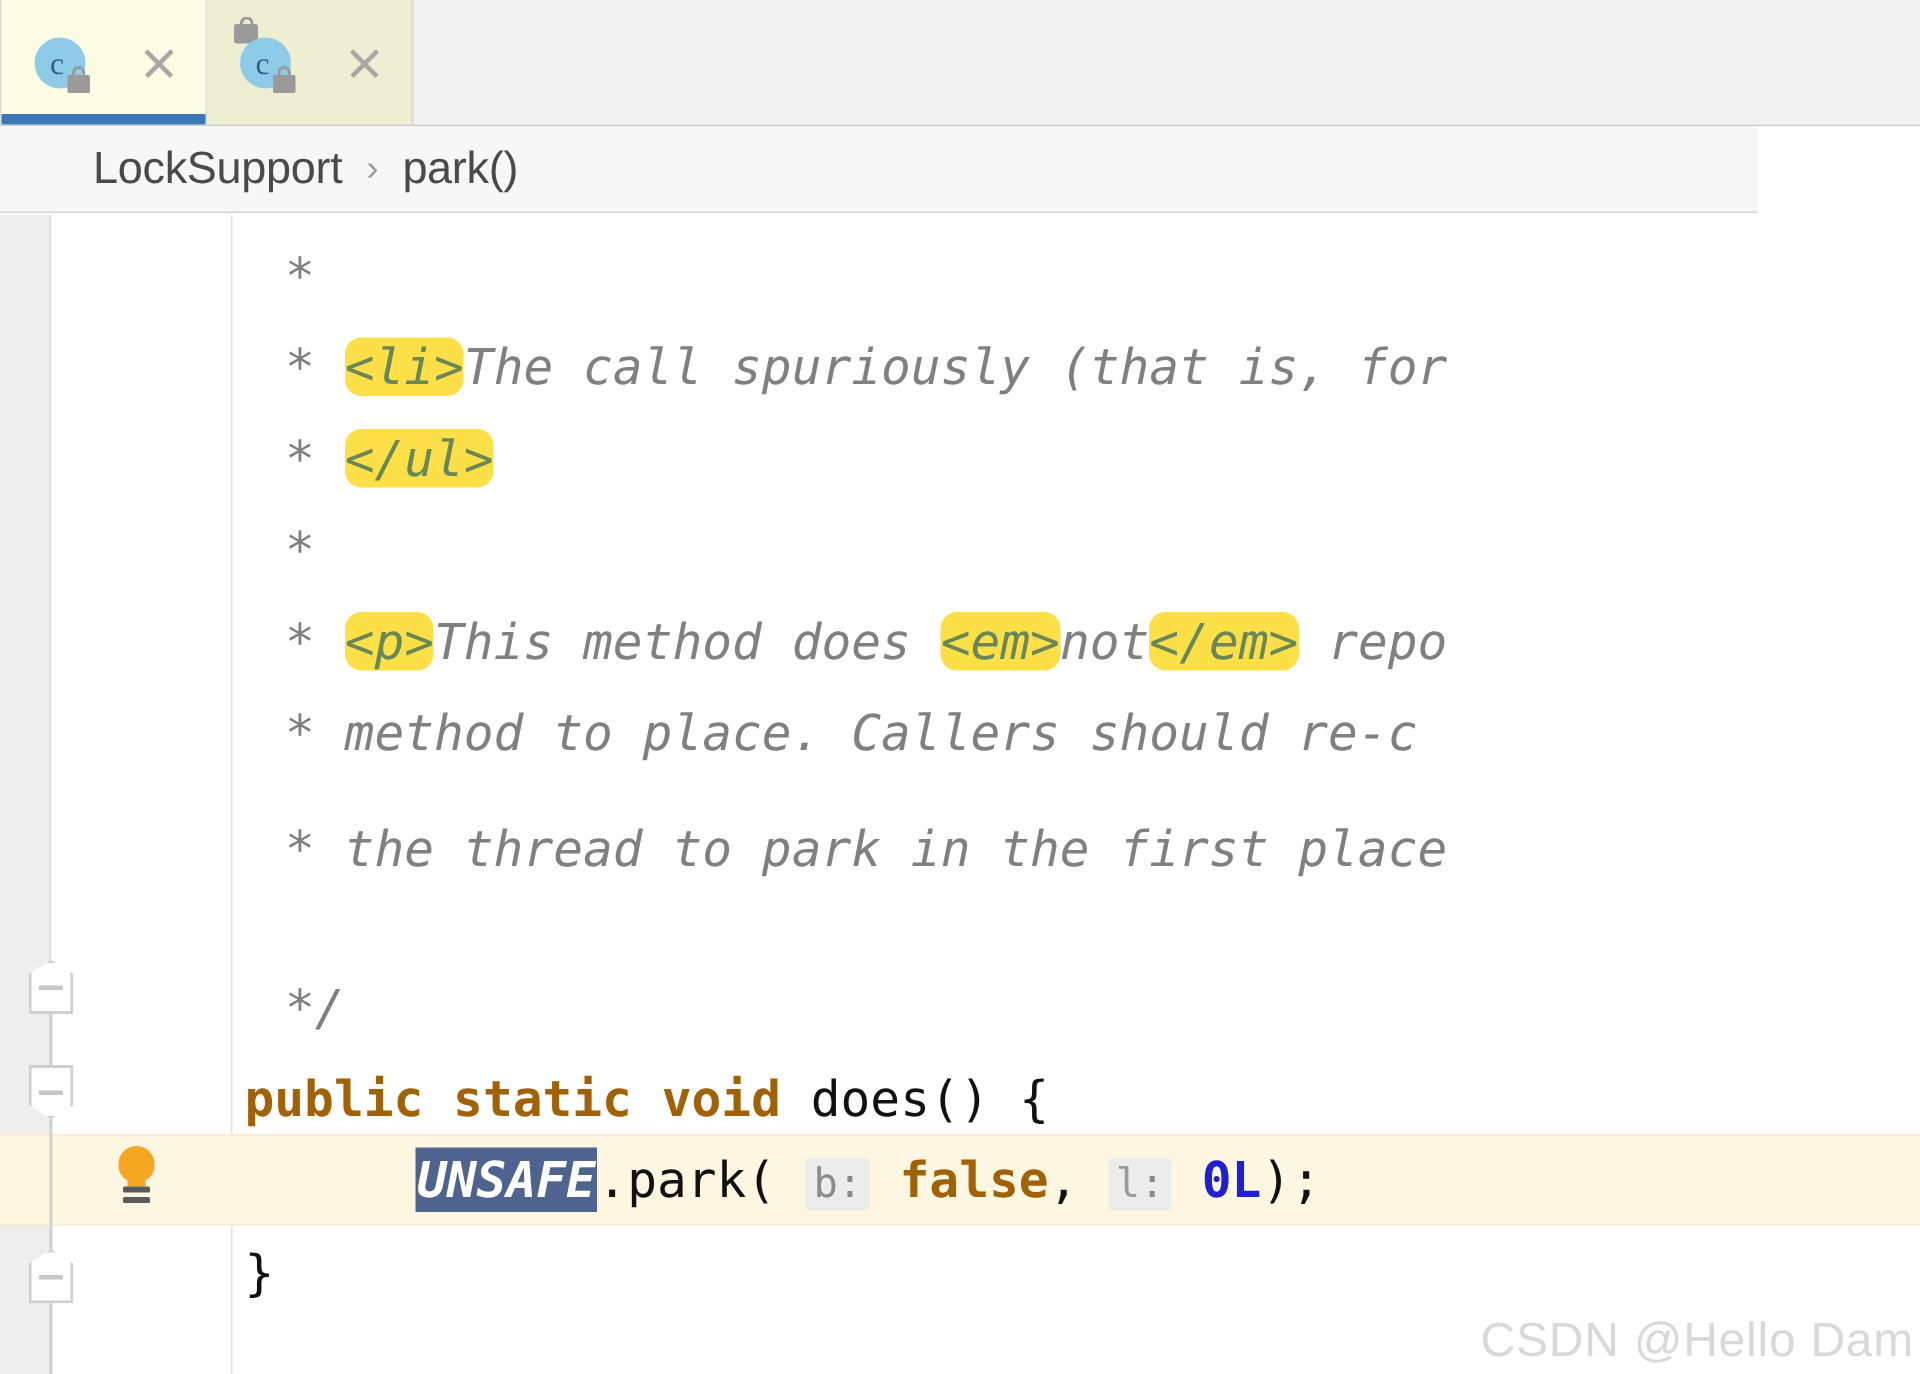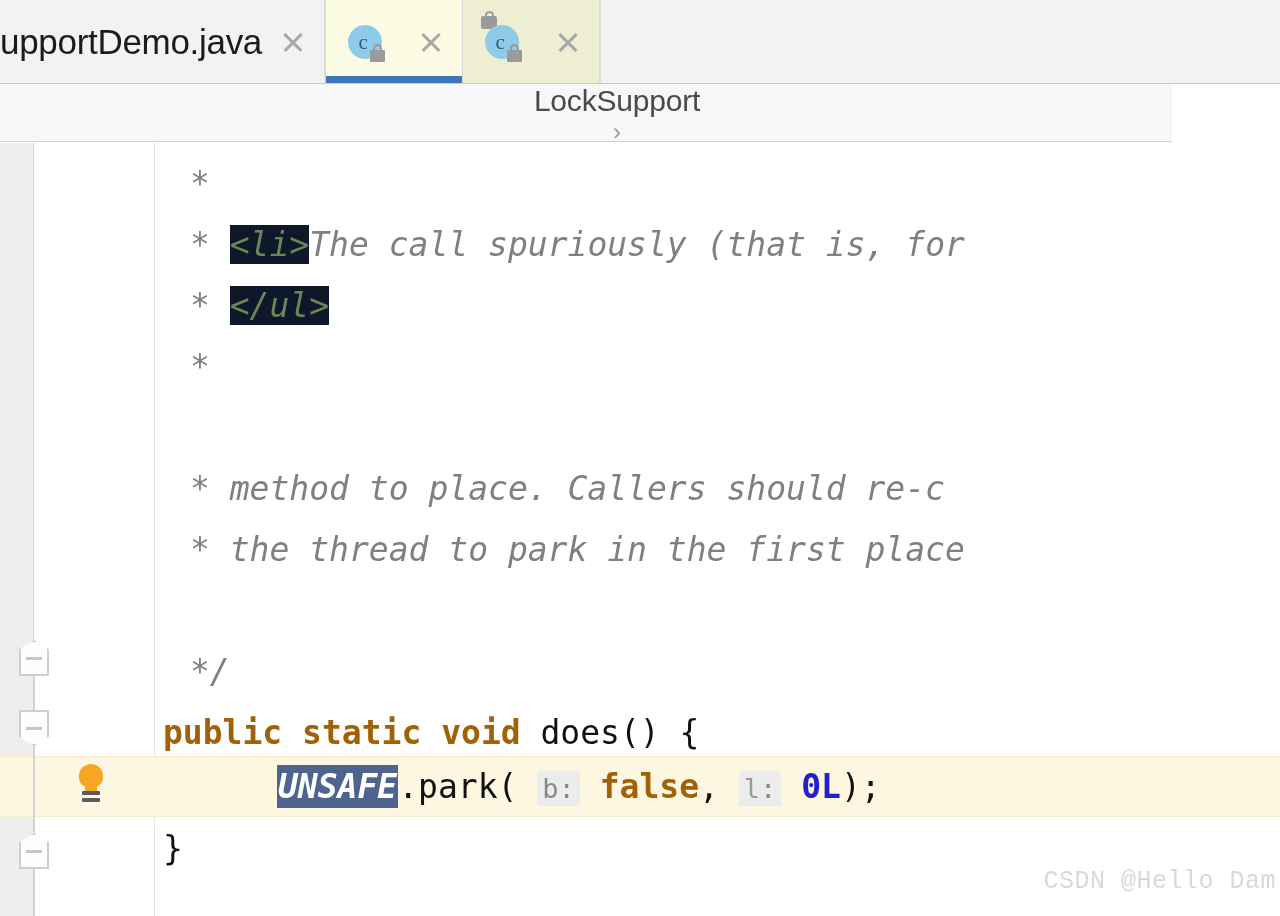--- a/index.html
+++ b/index.html
@@ -152,21 +152,20 @@
   .breadcrumb {
     position: absolute;
     left: 0; top: 84px;
     width: 1172px; height: 58px;
     background: #f7f7f7;
     border-bottom: 1px solid #d3d3d3;
     box-sizing: border-box;
     display: flex;
     align-items: center;
     padding-left: 62px;
-    flex-direction: column;
   }
   .crumb {
     font-size: 30px;
     color: #4a4a4a;
     font-family: "Liberation Sans", sans-serif;
     letter-spacing: -0.2px;
   }
   .crumb-sep {
     margin: 0 16px;
     font-size: 24px;
@@ -272,50 +271,46 @@
     white-space: pre;
   }
   .line {
     position: absolute;
     left: 0;
     height: 61px;
     line-height: 61px;
     white-space: pre;
   }
   .jdoc      { color: #808080; font-style: italic; }
-  .jdoc-tag  { color: #6a8759; font-style: italic; background: #0f172a; }
+  .jdoc-tag  { color: #6a8759; font-style: italic; background: #fde047; border-radius: 11px; }
   .kw        { color: #a16207; font-weight: bold; }
   .ident     { color: #111111; }
   .num       { color: #2020d0; font-weight: bold; }
   .sel       { color: #ffffff; font-style: italic; font-weight: bold; background: #4f638f; padding: 2px 1px; }
   .hint      { color: #8a8a8a; font-size: 27px; background: #ececec; border-radius: 3px; padding: 2px 5px; font-style: normal; }
   .hint .bar { color: #9b9b9b; }
 
   
   .watermark {
     position: absolute;
-    right: 4px; bottom: 20px;
-    font-size: 25px;
+    right: 4px; bottom: 4px;
+    font-size: 32px;
     color: #d9d9d9;
-    font-family: Liberation Mono, monospace;
+    font-family: Liberation Sans, sans-serif;
     letter-spacing: 0.5px;
     white-space: nowrap;
   }
 </style>
 </head>
 <body>
 
 <div id="app">
 
   <div class="tabbar">
 
-    <div class="tab inactive-left">
-      <span class="tab-label">upportDemo.java</span>
-      <span class="tab-close"></span>
-    </div>
 
     <div class="tab active">
       <span class="file-icon">
         <span class="disc"></span>
         <span class="cletter">c</span>
         <span class="lock"></span>
       </span>
       <span class="tab-close"></span>
     </div>
 
@@ -366,24 +361,25 @@
     <div class="code">
 
       <div class="line" style="top:10px;  left:190px;"><span class="jdoc">*</span></div>
 
       <div class="line" style="top:71px;  left:190px;"><span class="jdoc">* </span><span class="jdoc-tag">&lt;li&gt;</span><span class="jdoc">The call spuriously (that is, for</span></div>
 
       <div class="line" style="top:132px; left:190px;"><span class="jdoc">* </span><span class="jdoc-tag">&lt;/ul&gt;</span></div>
 
       <div class="line" style="top:193px; left:190px;"><span class="jdoc">*</span></div>
 
+      <div class="line" style="top:254px; left:190px;"><span class="jdoc">* </span><span class="jdoc-tag">&lt;p&gt;</span><span class="jdoc">This method does </span><span class="jdoc-tag">&lt;em&gt;</span><span class="jdoc">not</span><span class="jdoc-tag">&lt;/em&gt;</span><span class="jdoc"> repo</span></div>
 
       <div class="line" style="top:315px; left:190px;"><span class="jdoc">* method to place. Callers should re-c</span></div>
 
-      <div class="line" style="top:376px; left:190px;"><span class="jdoc">* the thread to park in the first place</span></div>
+      <div class="line" style="top:392px; left:190px;"><span class="jdoc">* the thread to park in the first place</span></div>
 
 
       <div class="line" style="top:498px; left:190px;"><span class="jdoc">*/</span></div>
 
       <div class="line" style="top:559px; left:163px;"><span class="kw">public static void </span><span class="ident">does() {</span></div>
 
       <div class="line" style="top:613px; left:277px;"><span class="sel">UNSAFE</span><span class="ident">.park( </span><span class="hint">b:</span><span class="ident"> </span><span class="kw">false</span><span class="ident">, </span><span class="hint"><span class="bar">l</span>:</span><span class="ident"> </span><span class="num">0L</span><span class="ident">);</span></div>
 
       <div class="line" style="top:675px; left:163px;"><span class="ident">}</span></div>
 

